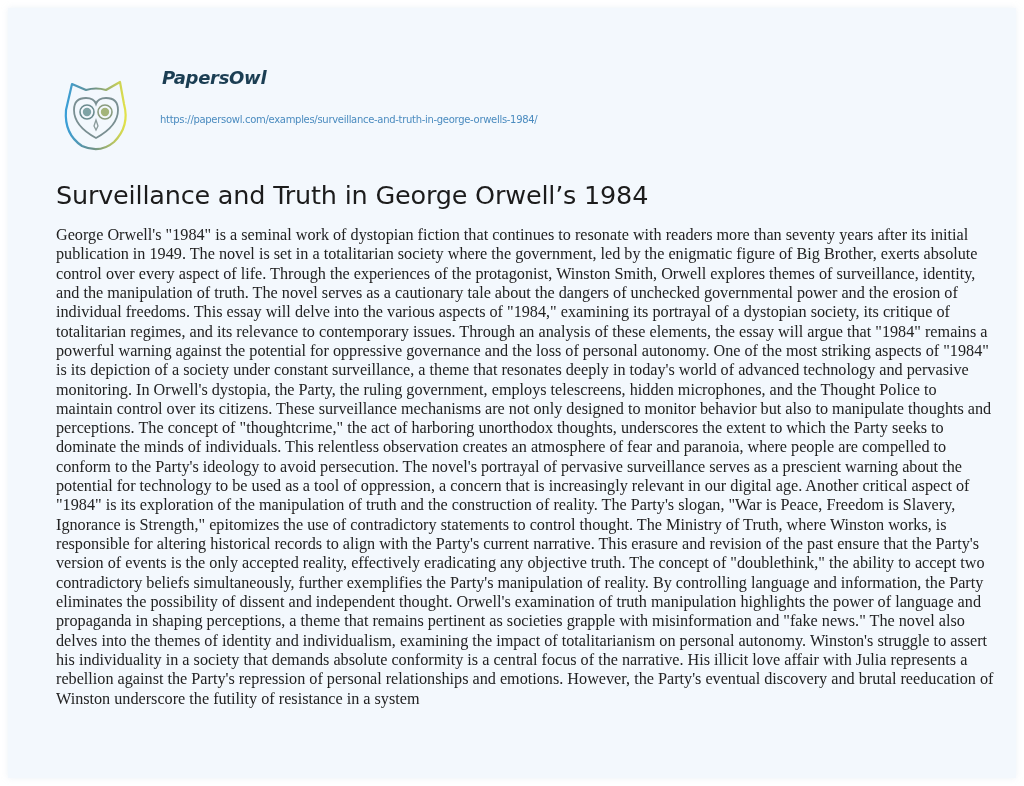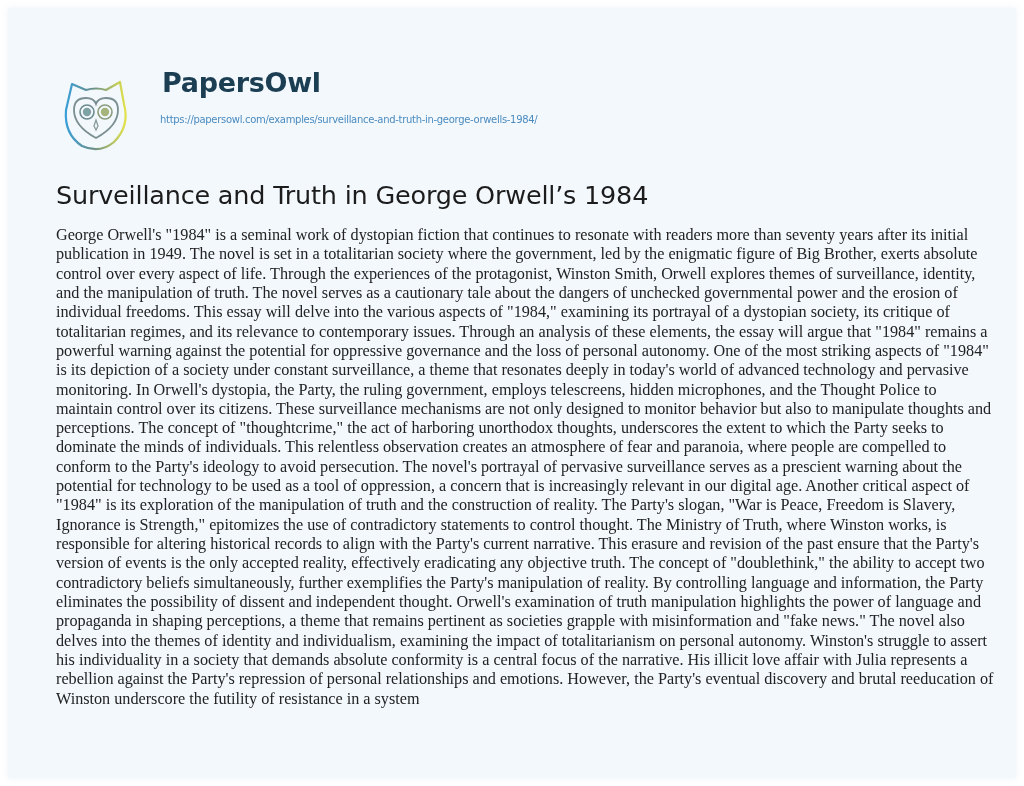--- a/index.html
+++ b/index.html
@@ -25,23 +25,24 @@
       top: 66px;
       width: 76px;
       height: 82px;
     }
     .brand {
       position: absolute;
       left: 154px;
       top: 59px;
       font-family: "DejaVu Sans", sans-serif;
       font-weight: bold;
-      font-size: 27px;
+      font-size: 18px;
       color: #1b3e53;
       letter-spacing: -0.3px;
+      font-style: italic;
     }
     .url {
       position: absolute;
       left: 152px;
       top: 106px;
       font-family: "DejaVu Sans", sans-serif;
       font-size: 10px;
       color: #4a8bbf;
       letter-spacing: -0.3px;
     }

